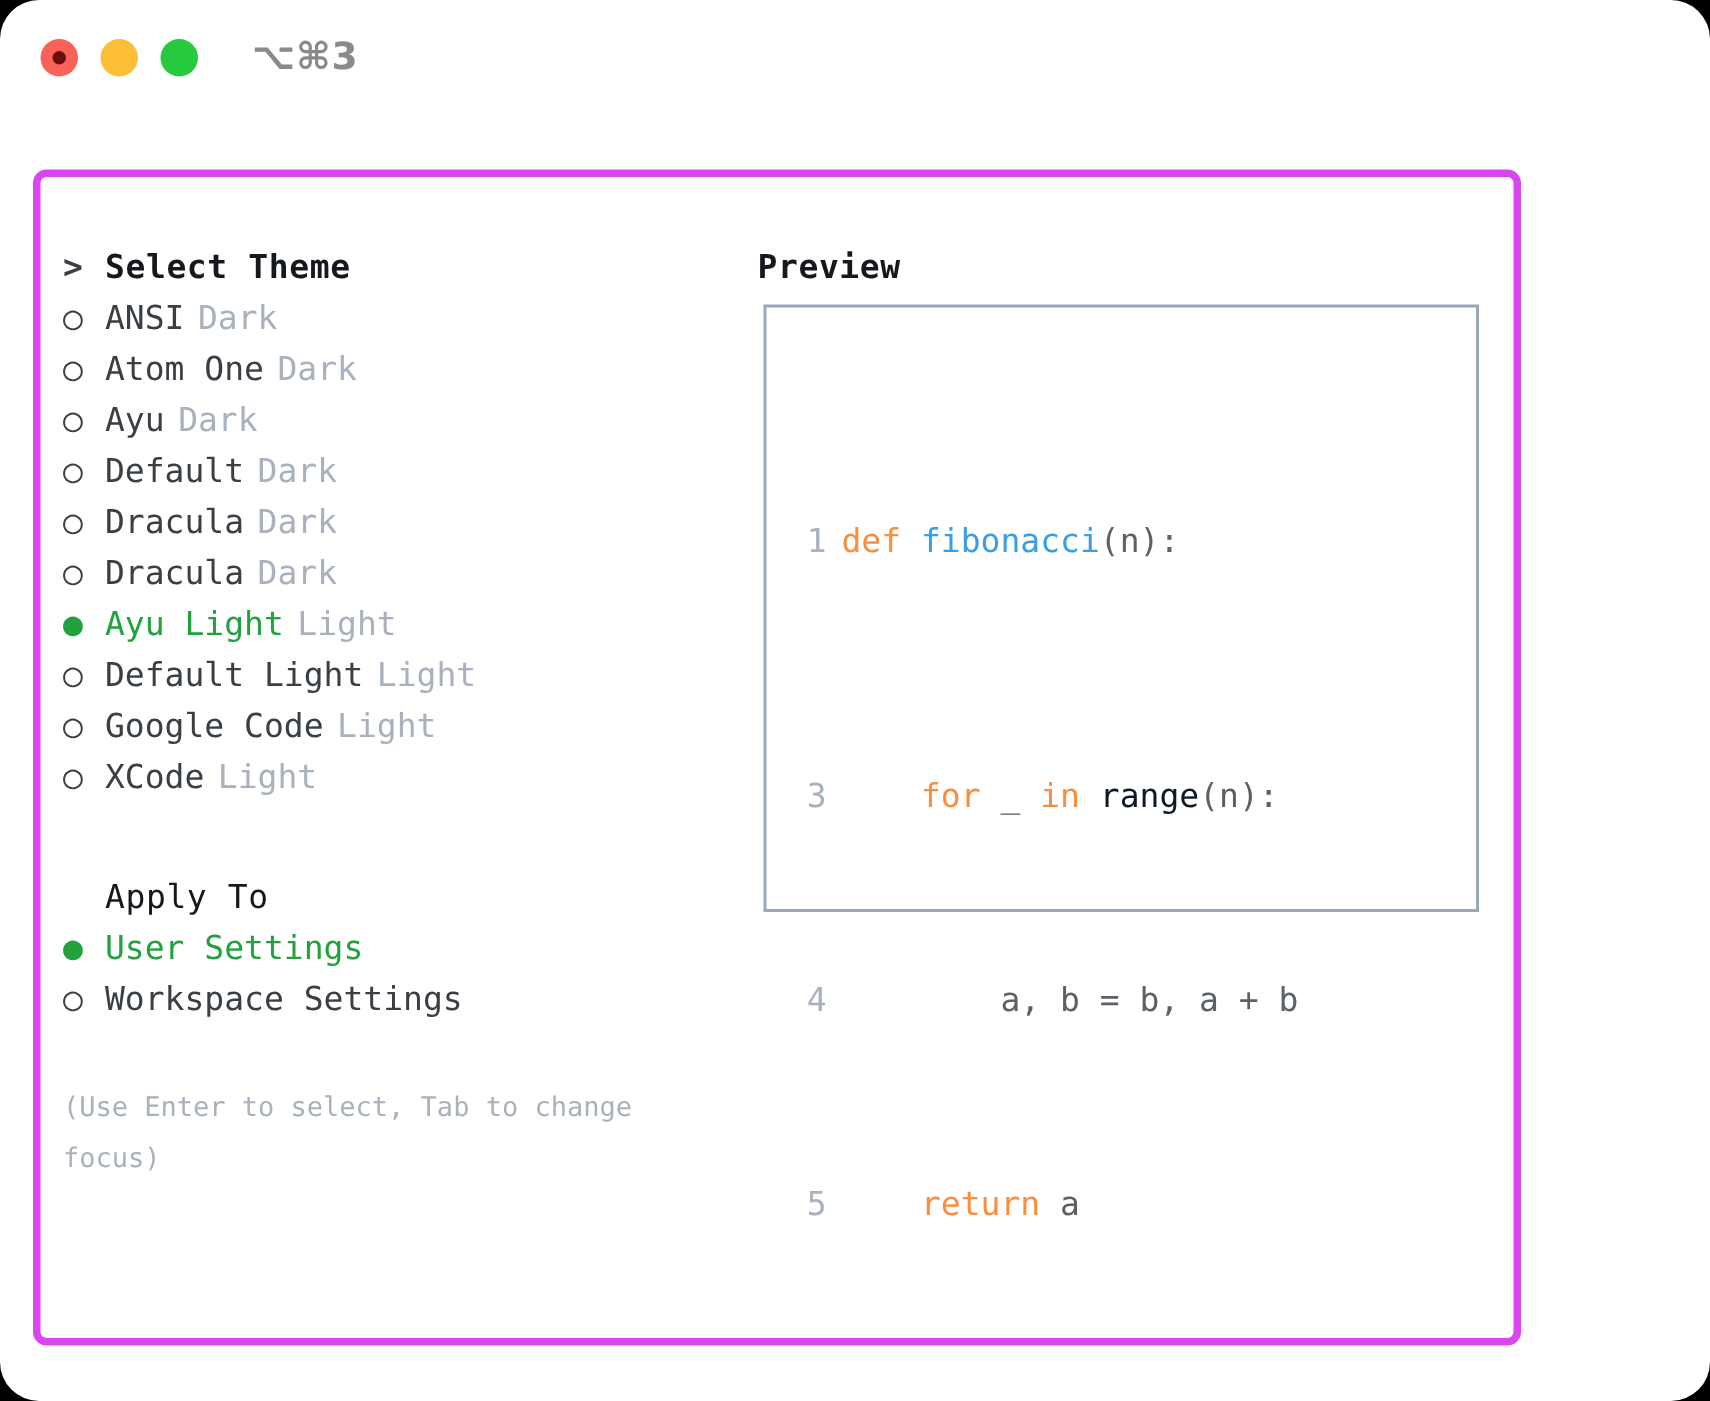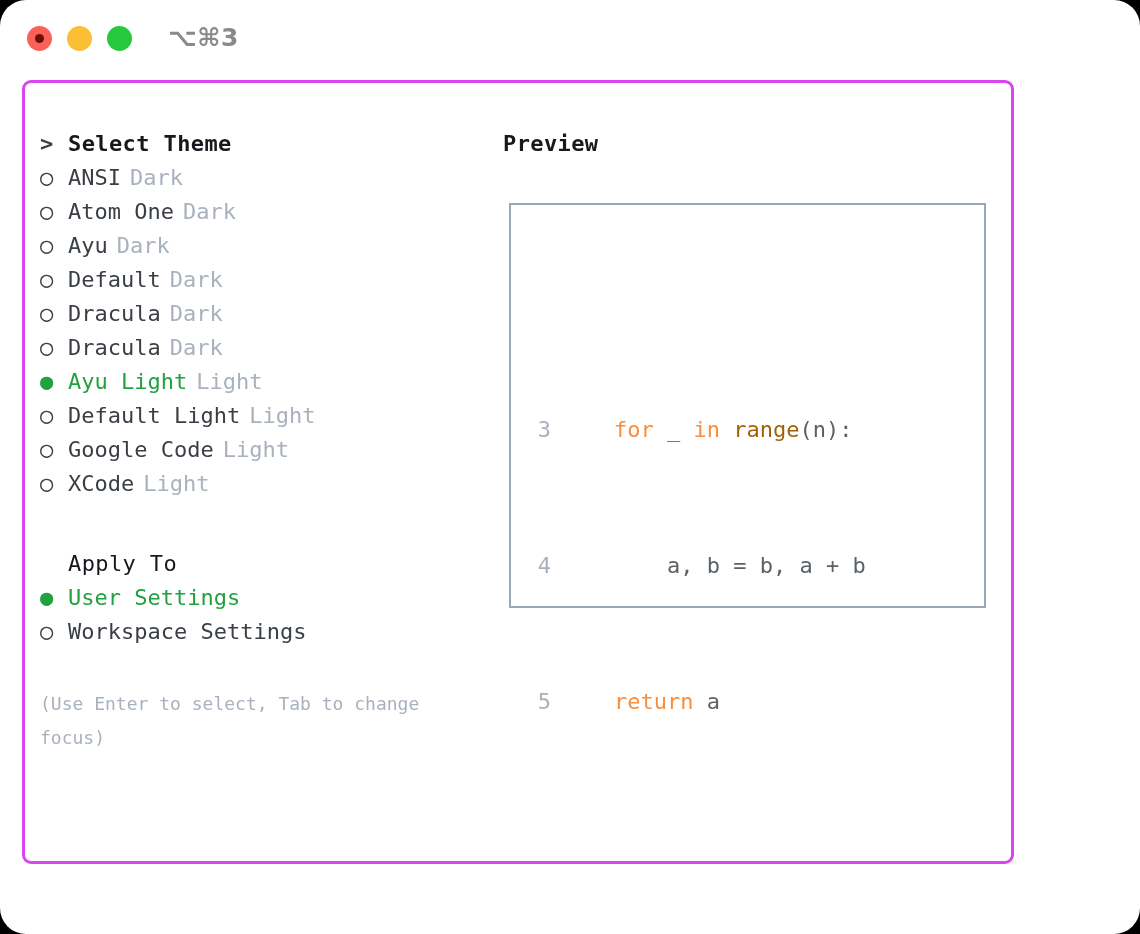--- a/index.html
+++ b/index.html
@@ -61,24 +61,24 @@
     font-weight: bold;
     color: #8a8a8a;
     letter-spacing: 0.5px;
     font-family: "DejaVu Sans", "Liberation Sans", sans-serif;
   }
 
   
   .card {
     position: absolute;
     left: 22px;
-    top: 80px;
+    top: 113px;
     width: 992px;
     height: 784px;
-    border: 3px solid #d946ef;
+    border: 5px solid #d946ef;
     border-radius: 9px;
     box-sizing: border-box;
     background: #ffffff;
   }
 
   
   .left-col {
     position: absolute;
     left: 15px;
     top: 44px;
@@ -158,21 +158,21 @@
   .ln {
     display: inline-block;
     width: 22px;
     text-align: right;
     color: #a8b1bd;
     margin-right: 10px;
   }
   .kw   { color: #fa8d3e; }
   .fn   { color: #399ee6; }
   .num  { color: #a37acc; }
-  .call { color: #a16207; text-align: right; }
+  .call { color: #0f172a; text-align: right; }
   .pl   { color: #5c6166; }
 </style>
 </head>
 <body>
 
 <div class="window">
 
   <div class="titlebar">
     <div class="dot dot-close"></div>
     <div class="dot-core"></div>
@@ -249,20 +249,21 @@
     </div>
 
     <div class="right-col">
       <div class="preview-title">Preview</div>
     </div>
   </div>
 
   <div class="preview-box">
     <div class="code">
 
+      <div><span class="ln">1</span><span class="kw">def </span><span class="fn">fibonacci</span><span class="pl">(n):</span></div>
 
 
       <div><span class="ln">3</span><span class="pl">    </span><span class="kw">for</span><span class="pl"> _ </span><span class="kw">in</span><span class="pl"> </span><span class="call">range</span><span class="pl">(n):</span></div>
 
       <div><span class="ln">4</span><span class="pl">        a, b = b, a + b</span></div>
 
       <div><span class="ln">5</span><span class="pl">    </span><span class="kw">return</span><span class="pl"> a</span></div>
 
       
       

